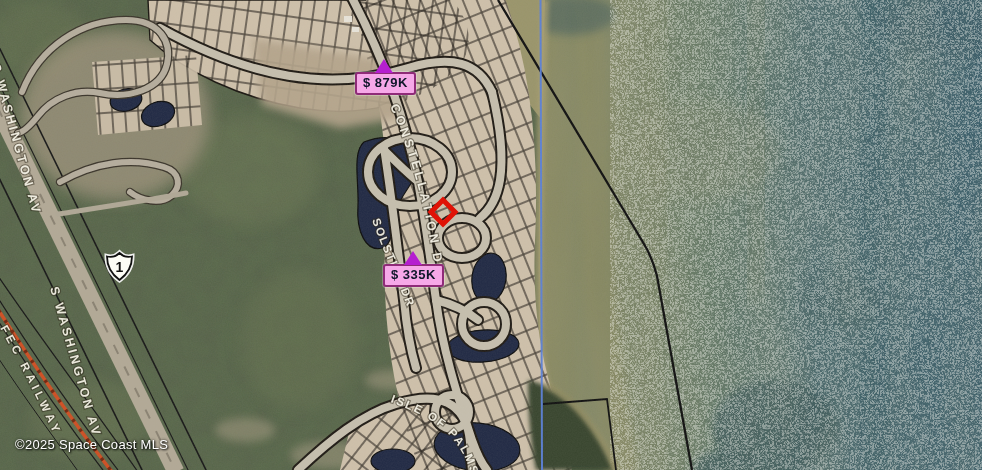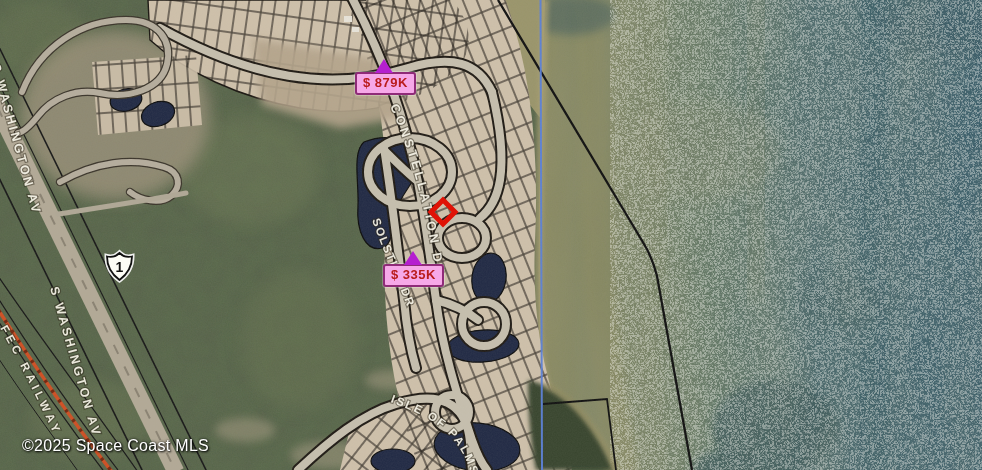--- a/index.html
+++ b/index.html
@@ -12,34 +12,34 @@
                 font-weight:bold;paint-order:stroke;stroke:rgba(45,40,26,.5);stroke-width:2.4px;}
   .lbl-const{font-size:12.5px;letter-spacing:3.2px;}
   .lbl-sol{font-size:11.5px;letter-spacing:1.6px;}
   .lbl-isle{font-size:11.5px;letter-spacing:2.2px;}
   .lbl-wash{font-size:12.5px;letter-spacing:2.6px;}
   .lbl-fec{font-size:11.5px;letter-spacing:4px;}
   .shield-num{font-size:14px;font-weight:bold;fill:#111;}
 
   
   .price-marker{position:absolute;background:#f6a8e8;border:2px solid #8f2b78;
-    border-radius:3px;color:#b91c1c;font-weight:bold;font-size:13px;letter-spacing:.5px;
+    border-radius:3px;color:#0f172a;font-weight:bold;font-size:13px;letter-spacing:.5px;
     padding:1px 6px 2px;line-height:16px;white-space:nowrap;cursor:pointer;
     box-shadow:0 0 0 1px rgba(255,255,255,.25);}
   .price-pointer{position:absolute;width:0;height:0;top:-15px;
     border-left:9px solid transparent;border-right:9px solid transparent;
     border-bottom:14px solid #b51fd0;}
   .pm-1{left:355px;top:72px;}  .pm-1 .price-pointer{left:18px;}
   .pm-2{left:383px;top:264px;} .pm-2 .price-pointer{left:19px;}
 
   
   .subject-marker{position:absolute;left:432px;top:201px;width:12px;height:12px;
     border:5px solid #e01206;transform:rotate(45deg);cursor:pointer;}
 
-  .map-attribution{position:absolute;left:22px;top:437px;color:#fff;font-size:16px;
+  .map-attribution{position:absolute;left:15px;top:437px;color:#fff;font-size:13px;
     letter-spacing:.3px;text-shadow:0 0 3px rgba(0,0,0,.9),1px 1px 2px rgba(0,0,0,.9);}
 </style>
 </head>
 <body>
 
 <div class="stage">
 <svg width="982" height="470" viewBox="0 0 982 470">
   <defs>
     <linearGradient id="gw" x1="0" y1="0" x2="1" y2="0">
       <stop offset="0.54" stop-color="#8c8a60"></stop>

